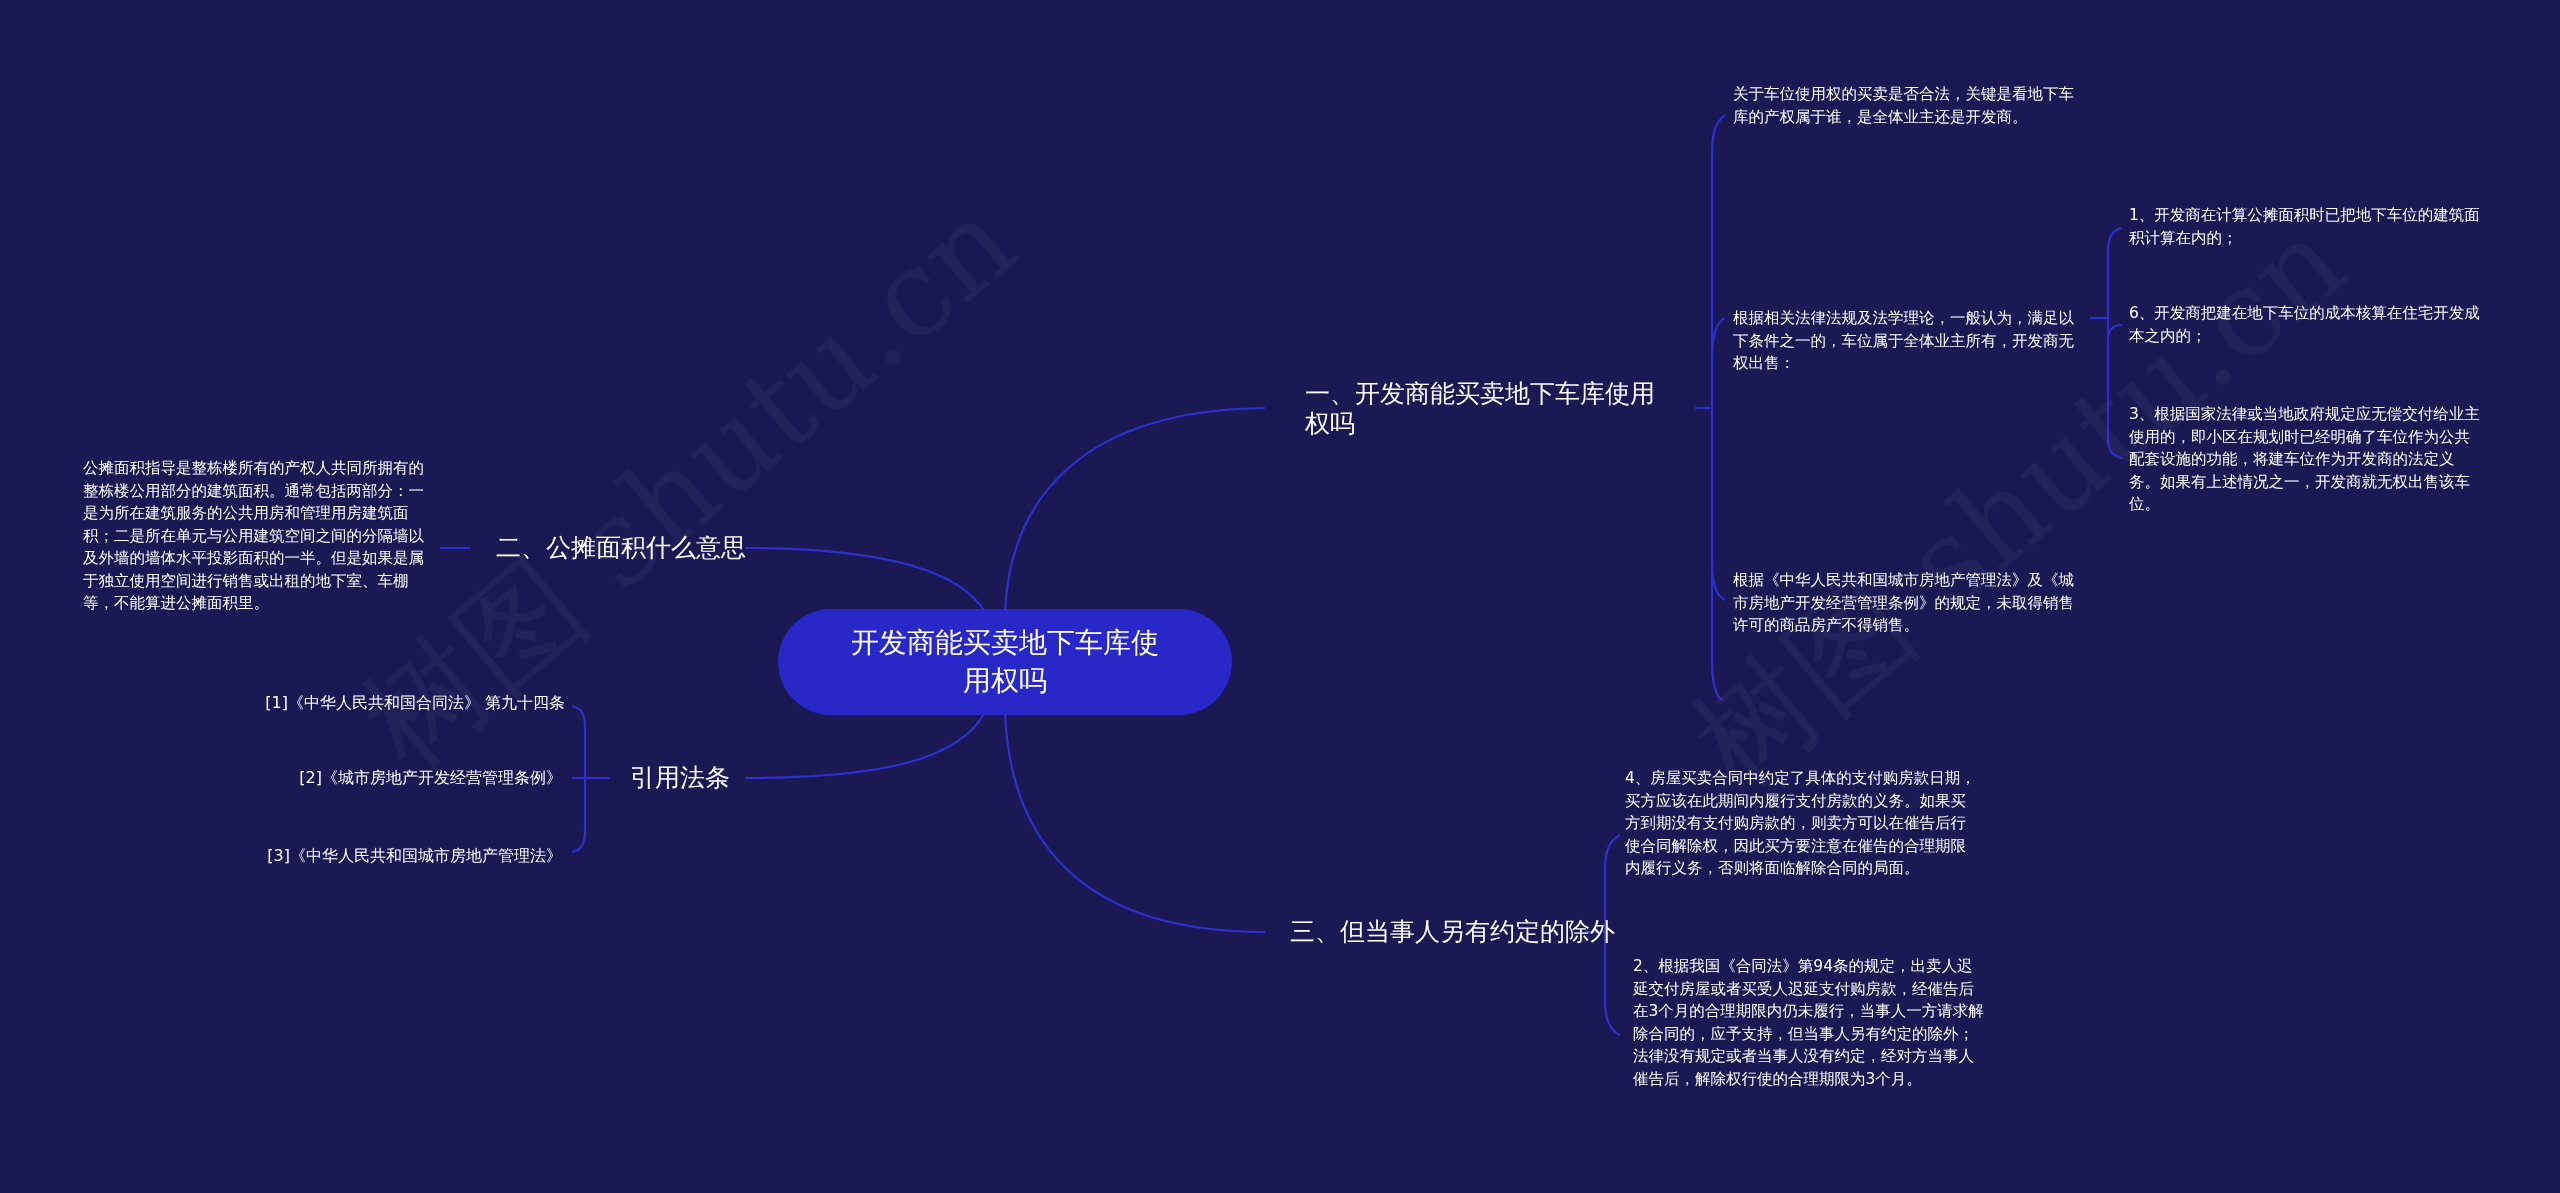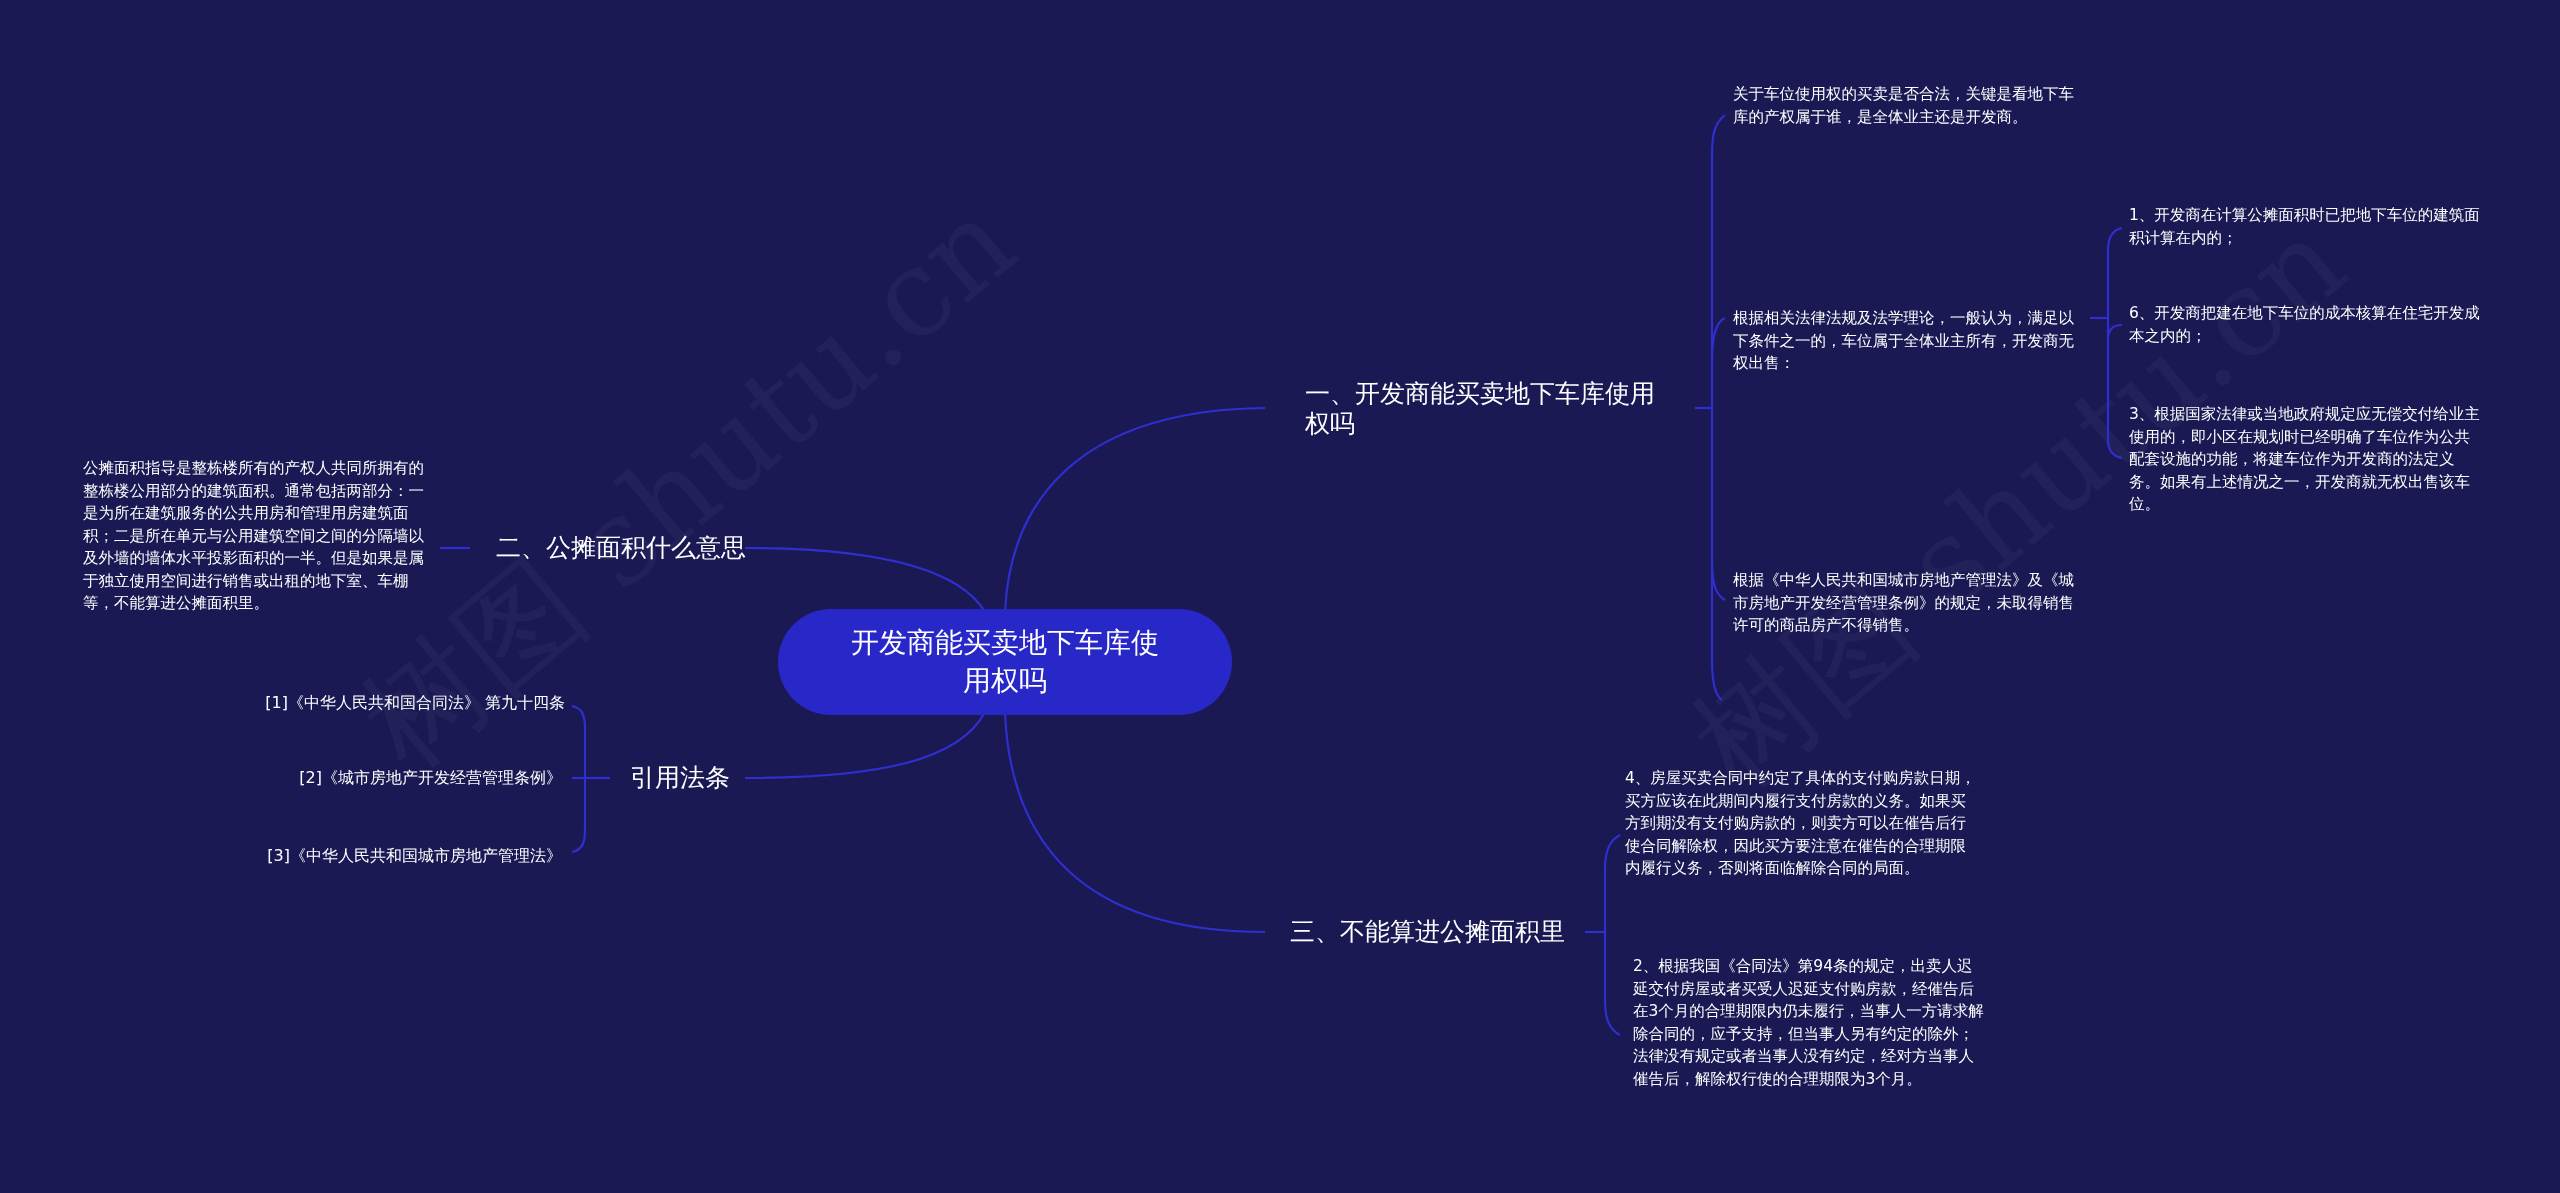--- a/index.html
+++ b/index.html
@@ -88,18 +88,18 @@
   <div class="leaf wrap" style="left:83px;top:457px;width:350px;">公摊面积指导是整栋楼所有的产权人共同所拥有的整栋楼公用部分的建筑面积。通常包括两部分：一是为所在建筑服务的公共用房和管理用房建筑面积；二是所在单元与公用建筑空间之间的分隔墙以及外墙的墙体水平投影面积的一半。但是如果是属于独立使用空间进行销售或出租的地下室、车棚等，不能算进公摊面积里。</div>
 
   <div class="branch" style="left:630px;top:763px;">
     <span>引用法条</span>
   </div>
   <div class="ref" style="right:1995px;top:692px;">[1]《中华人民共和国合同法》 第九十四条</div>
   <div class="ref" style="right:1998px;top:767px;">[2]《城市房地产开发经营管理条例》</div>
   <div class="ref" style="right:1998px;top:845px;">[3]《中华人民共和国城市房地产管理法》</div>
 
   <div class="branch" style="left:1290px;top:917px;">
-    <span>三、不能算进公摊面积里</span>
+    <span>三、但当事人另有约定的除外</span>
   </div>
   <div class="leaf wrap" style="left:1625px;top:767px;width:352px;">4、房屋买卖合同中约定了具体的支付购房款日期，买方应该在此期间内履行支付房款的义务。如果买方到期没有支付购房款的，则卖方可以在催告后行使合同解除权，因此买方要注意在催告的合理期限内履行义务，否则将面临解除合同的局面。</div>
   <div class="leaf wrap" style="left:1625px;top:955px;width:352px;margin-left:8px;">2、根据我国《合同法》第94条的规定，出卖人迟延交付房屋或者买受人迟延支付购房款，经催告后在3个月的合理期限内仍未履行，当事人一方请求解除合同的，应予支持，但当事人另有约定的除外；法律没有规定或者当事人没有约定，经对方当事人催告后，解除权行使的合理期限为3个月。</div>
 
 </div>
 
 </body></html>

